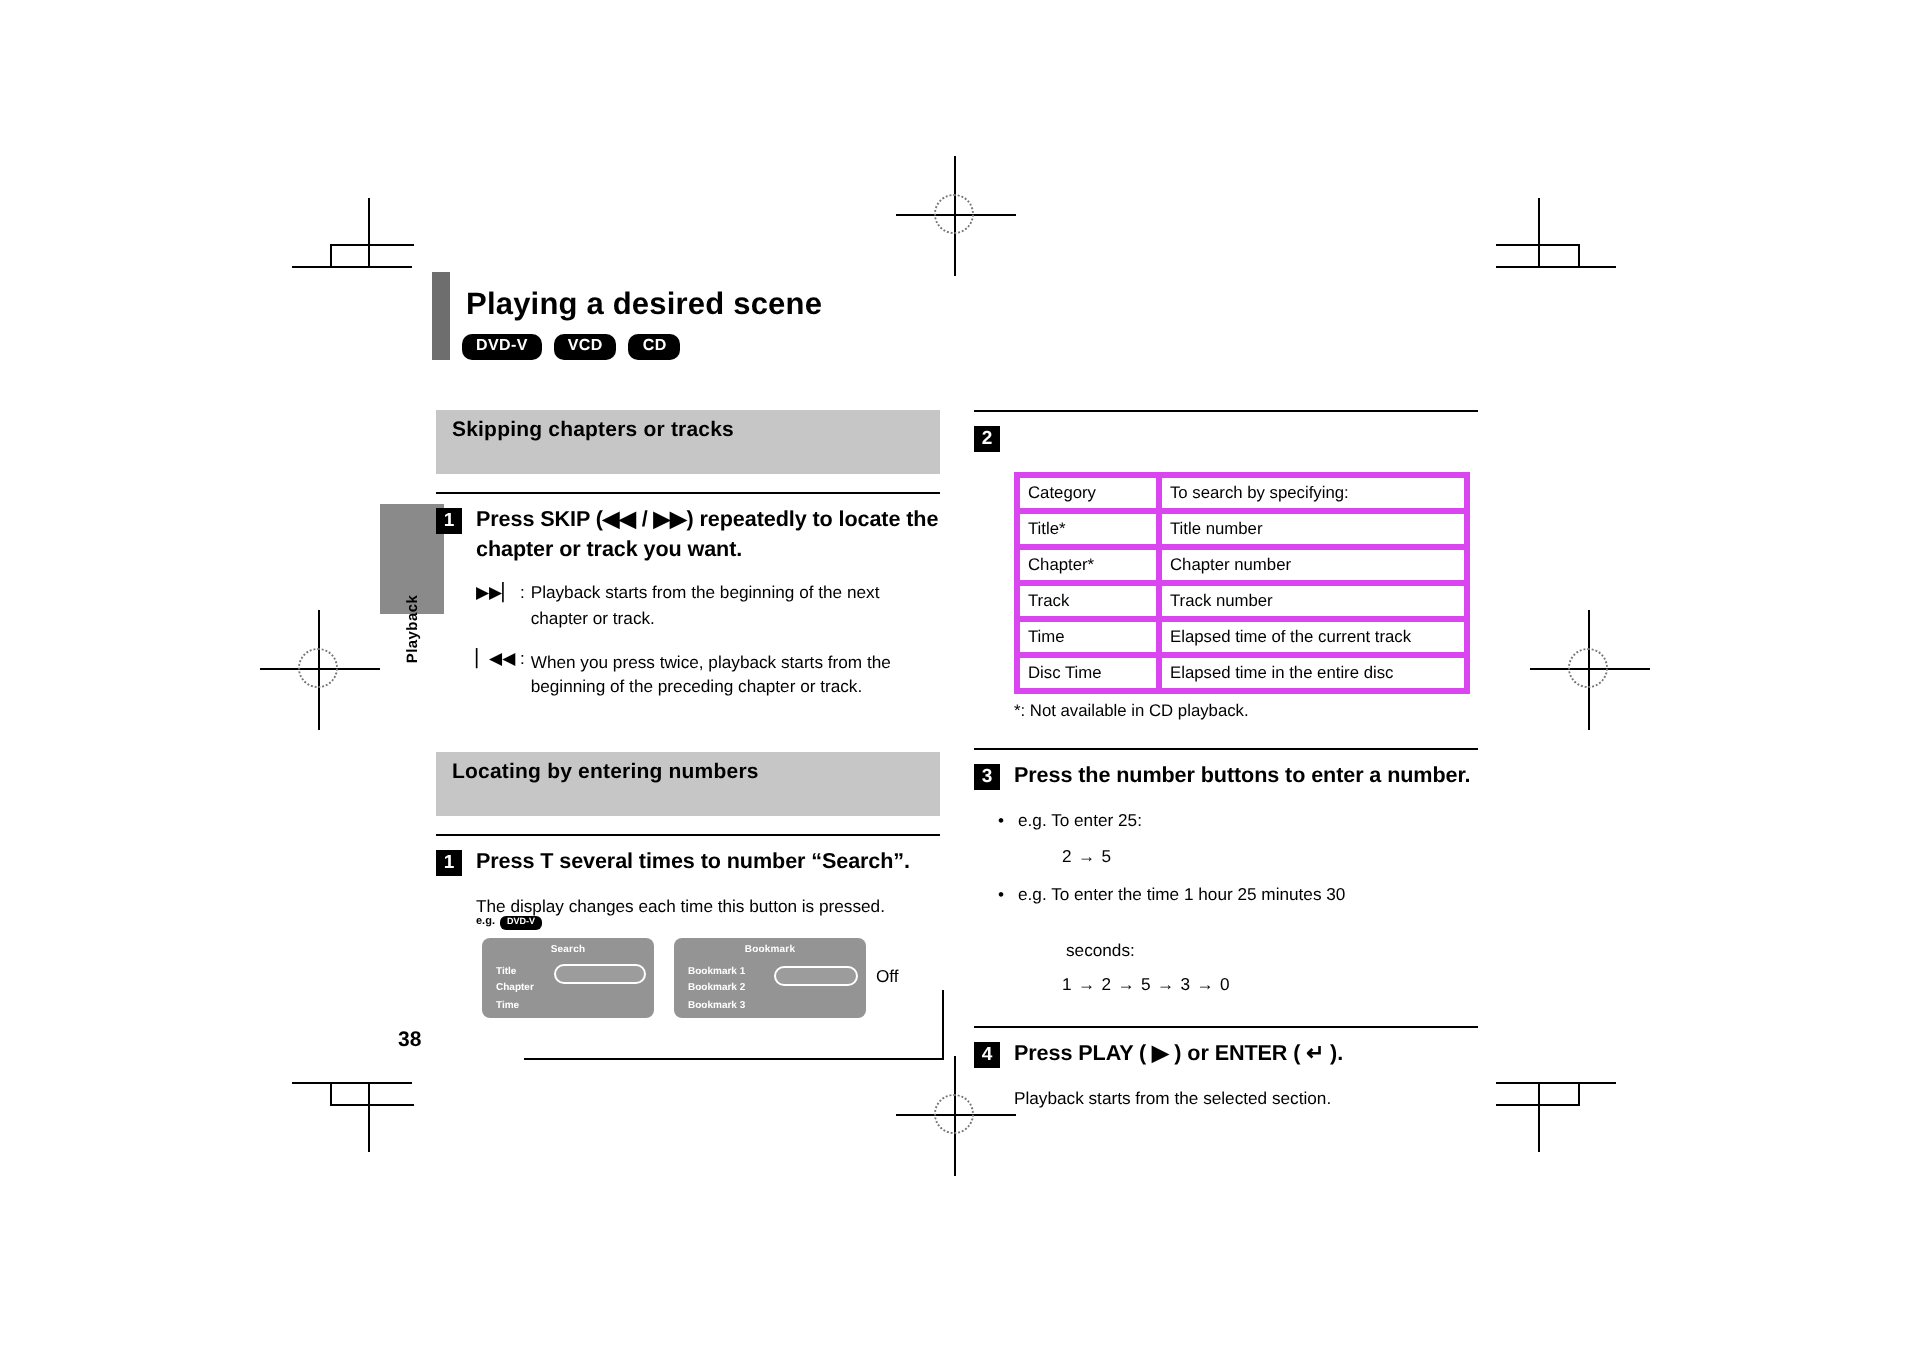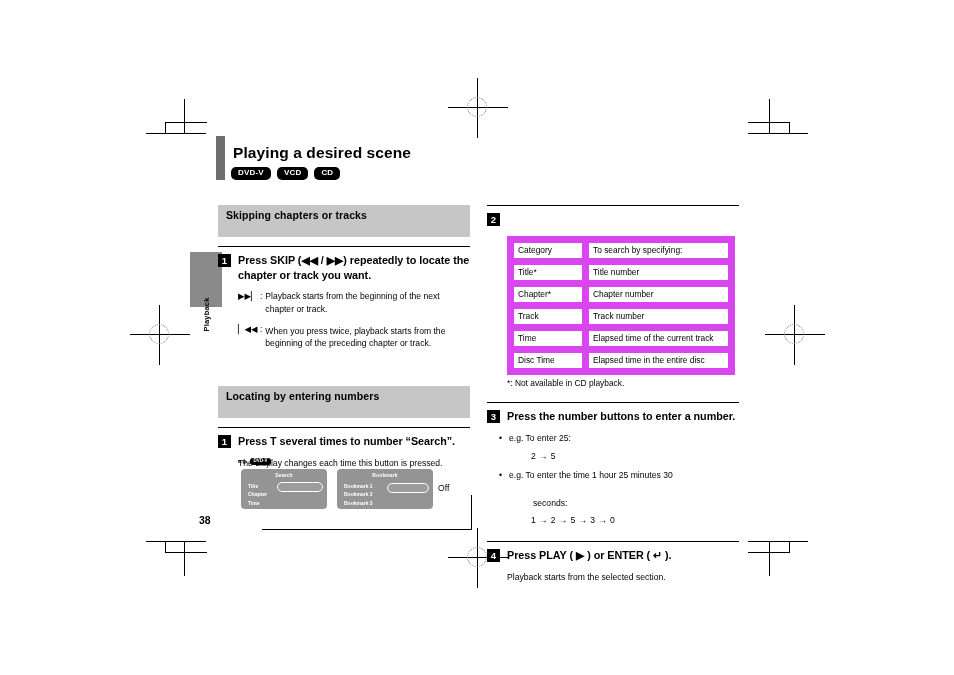--- a/index.html
+++ b/index.html
@@ -187,21 +187,21 @@
 
   
   table.cat {
     border-collapse: collapse;
     margin-top: 10px;
     margin-left: 20px;
     width: 228px;
     font-size: 8.4px;
   }
   table.cat td {
-    border: 7px solid #d946ef;
+    border: 3px solid #d946ef;
     padding: 2px 4px 3px 4px;
     line-height: 1.2;
     vertical-align: top;
   }
   table.cat td.c1 { width: 60px; }
   table.cat tr.hdr td { border-bottom-width: 2px; }
   .tbl-note {
     font-size: 8.4px;
     margin-top: 3px;
     margin-left: 20px;
@@ -358,21 +358,21 @@
       </div>
 
       <div class="sym-row">
         <div class="sym-key">▏◀◀ :</div>
         <div class="sym-val">
           <div class="sym-extra">When you press twice, playback starts from the beginning of the preceding chapter or track.</div>
         </div>
       </div>
     </div>
 
-    <div class="sec-head" style="margin-top:36px;">Locating by entering numbers</div>
+    <div class="sec-head" style="margin-top:26px;">Locating by entering numbers</div>
 
     <div class="step">
       <div class="step-rule" style="margin-top:9px;"></div>
       <div class="step-head">
         <div class="step-num">1</div>
         <div class="step-title">Press T several times to number “Search”.</div>
       </div>
       <div class="body-text">The display changes each time this button is pressed.</div>
     </div>
   </div>

